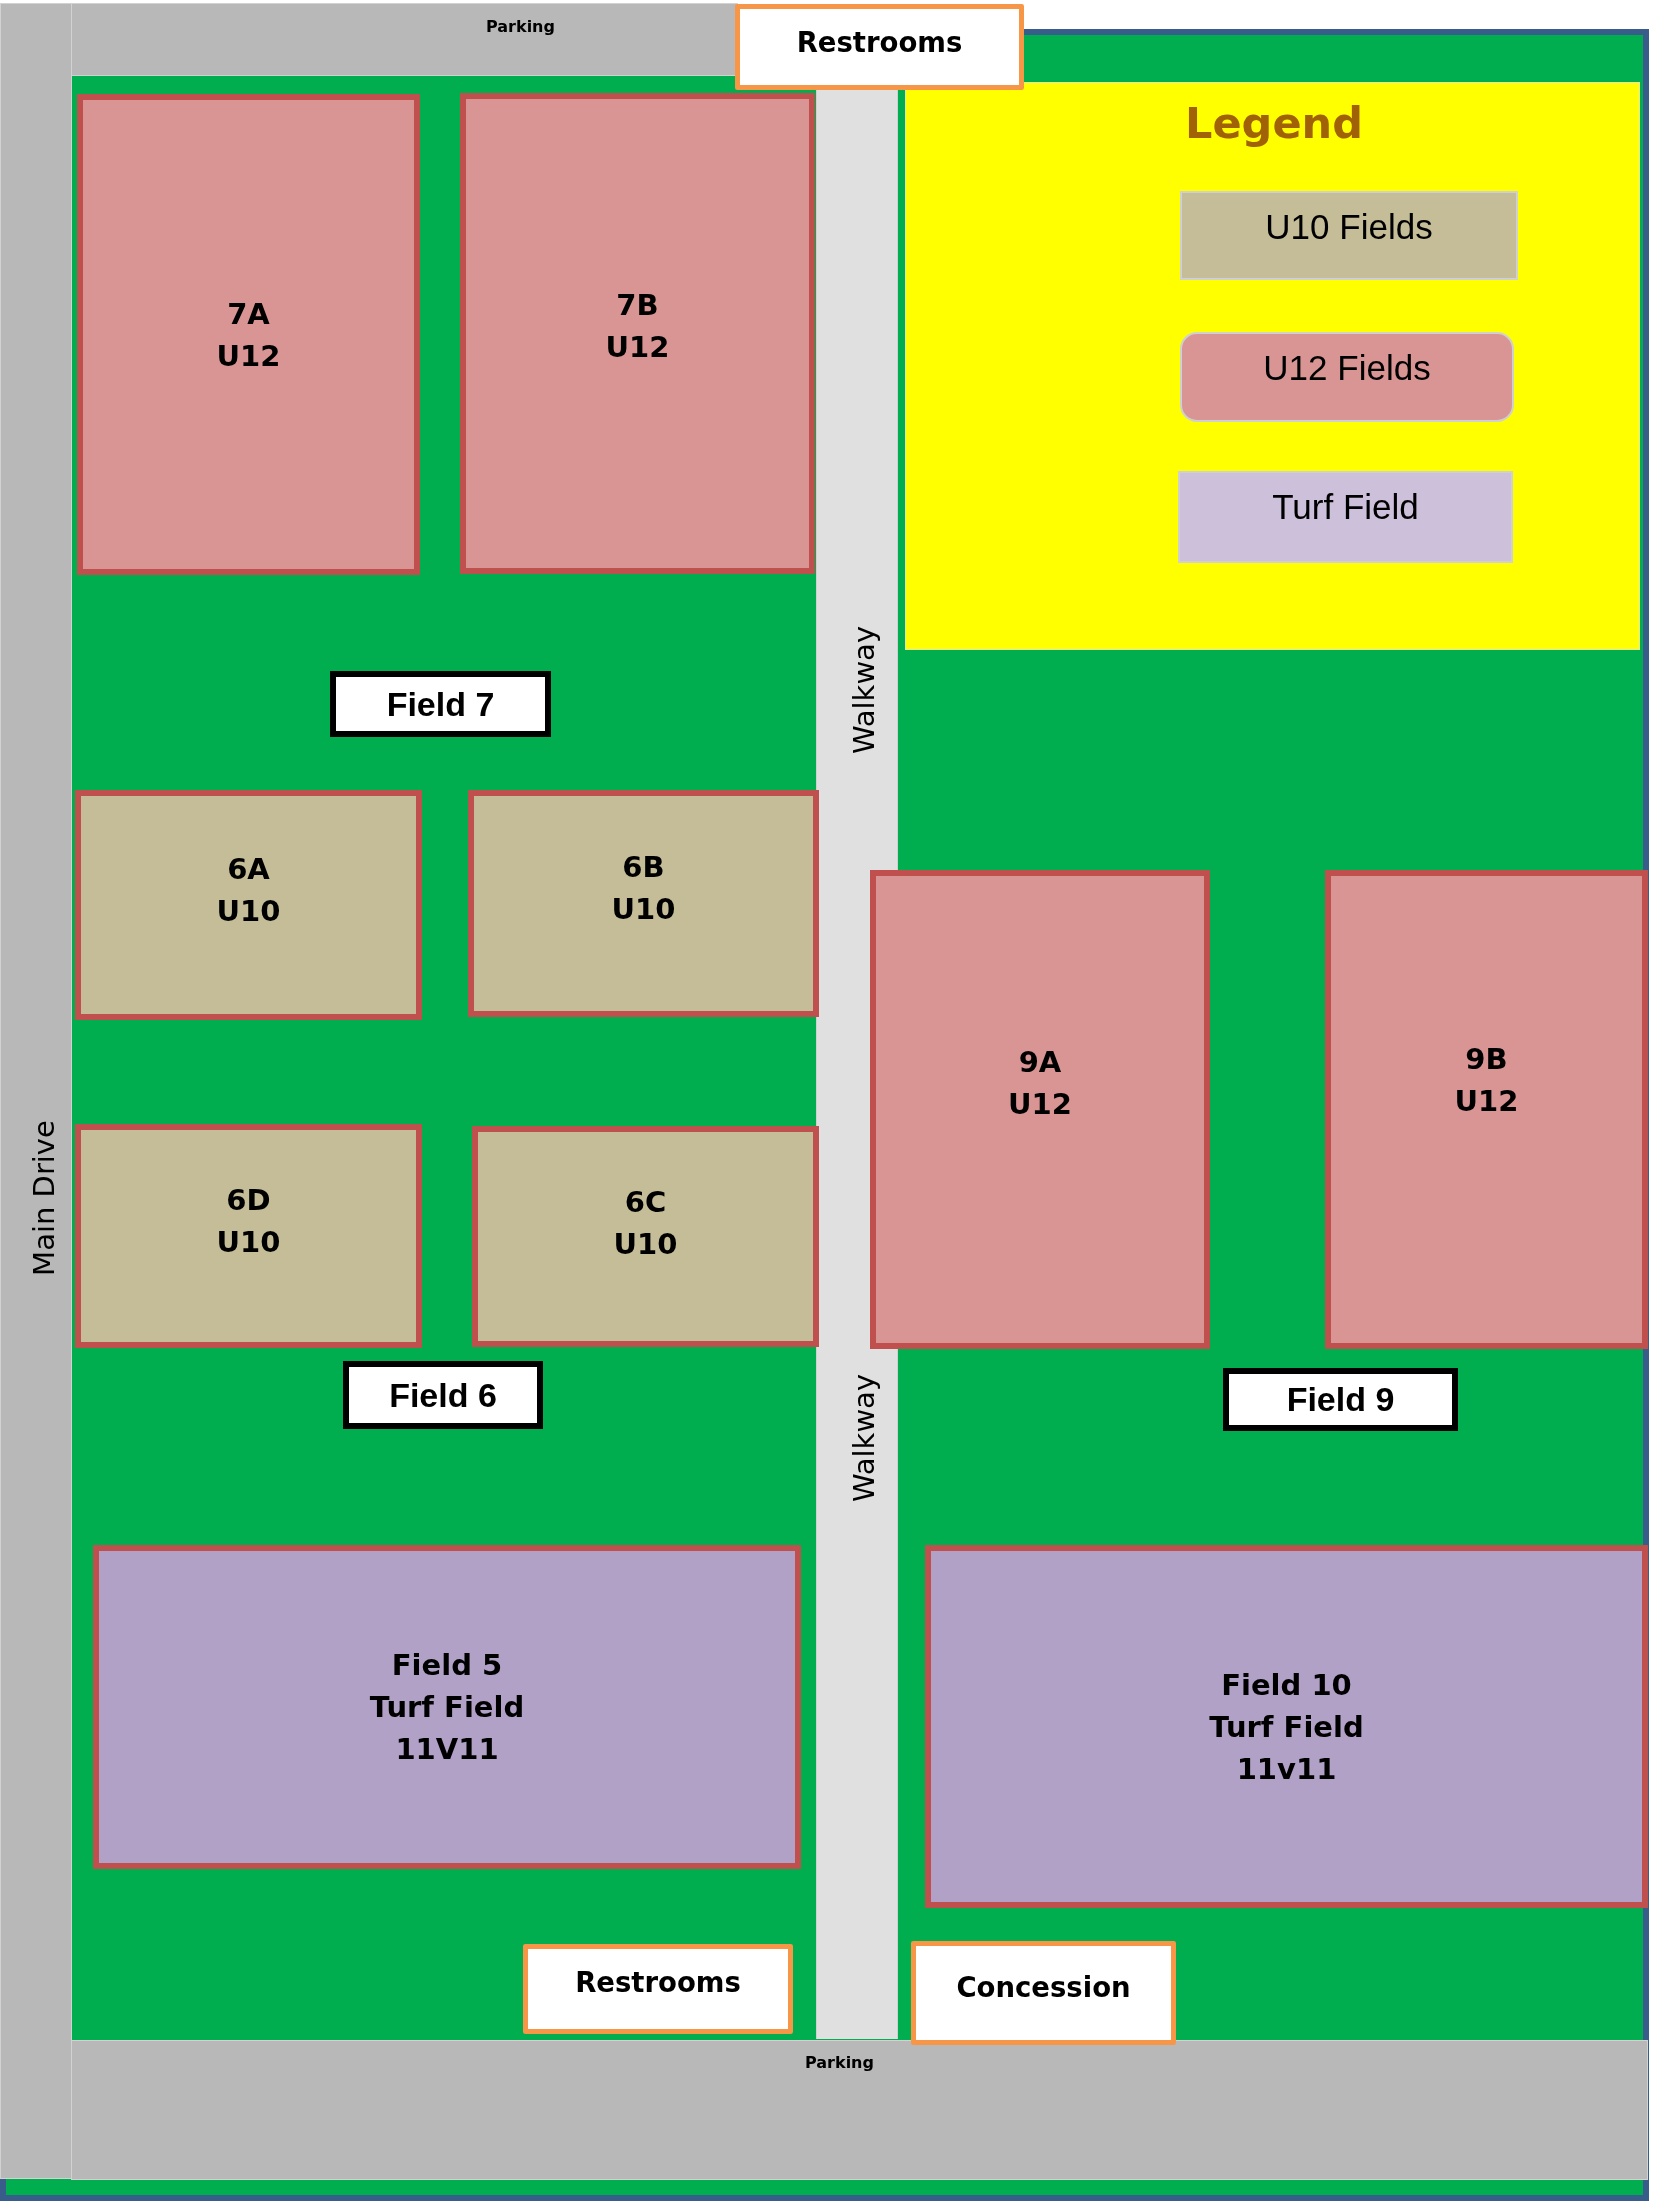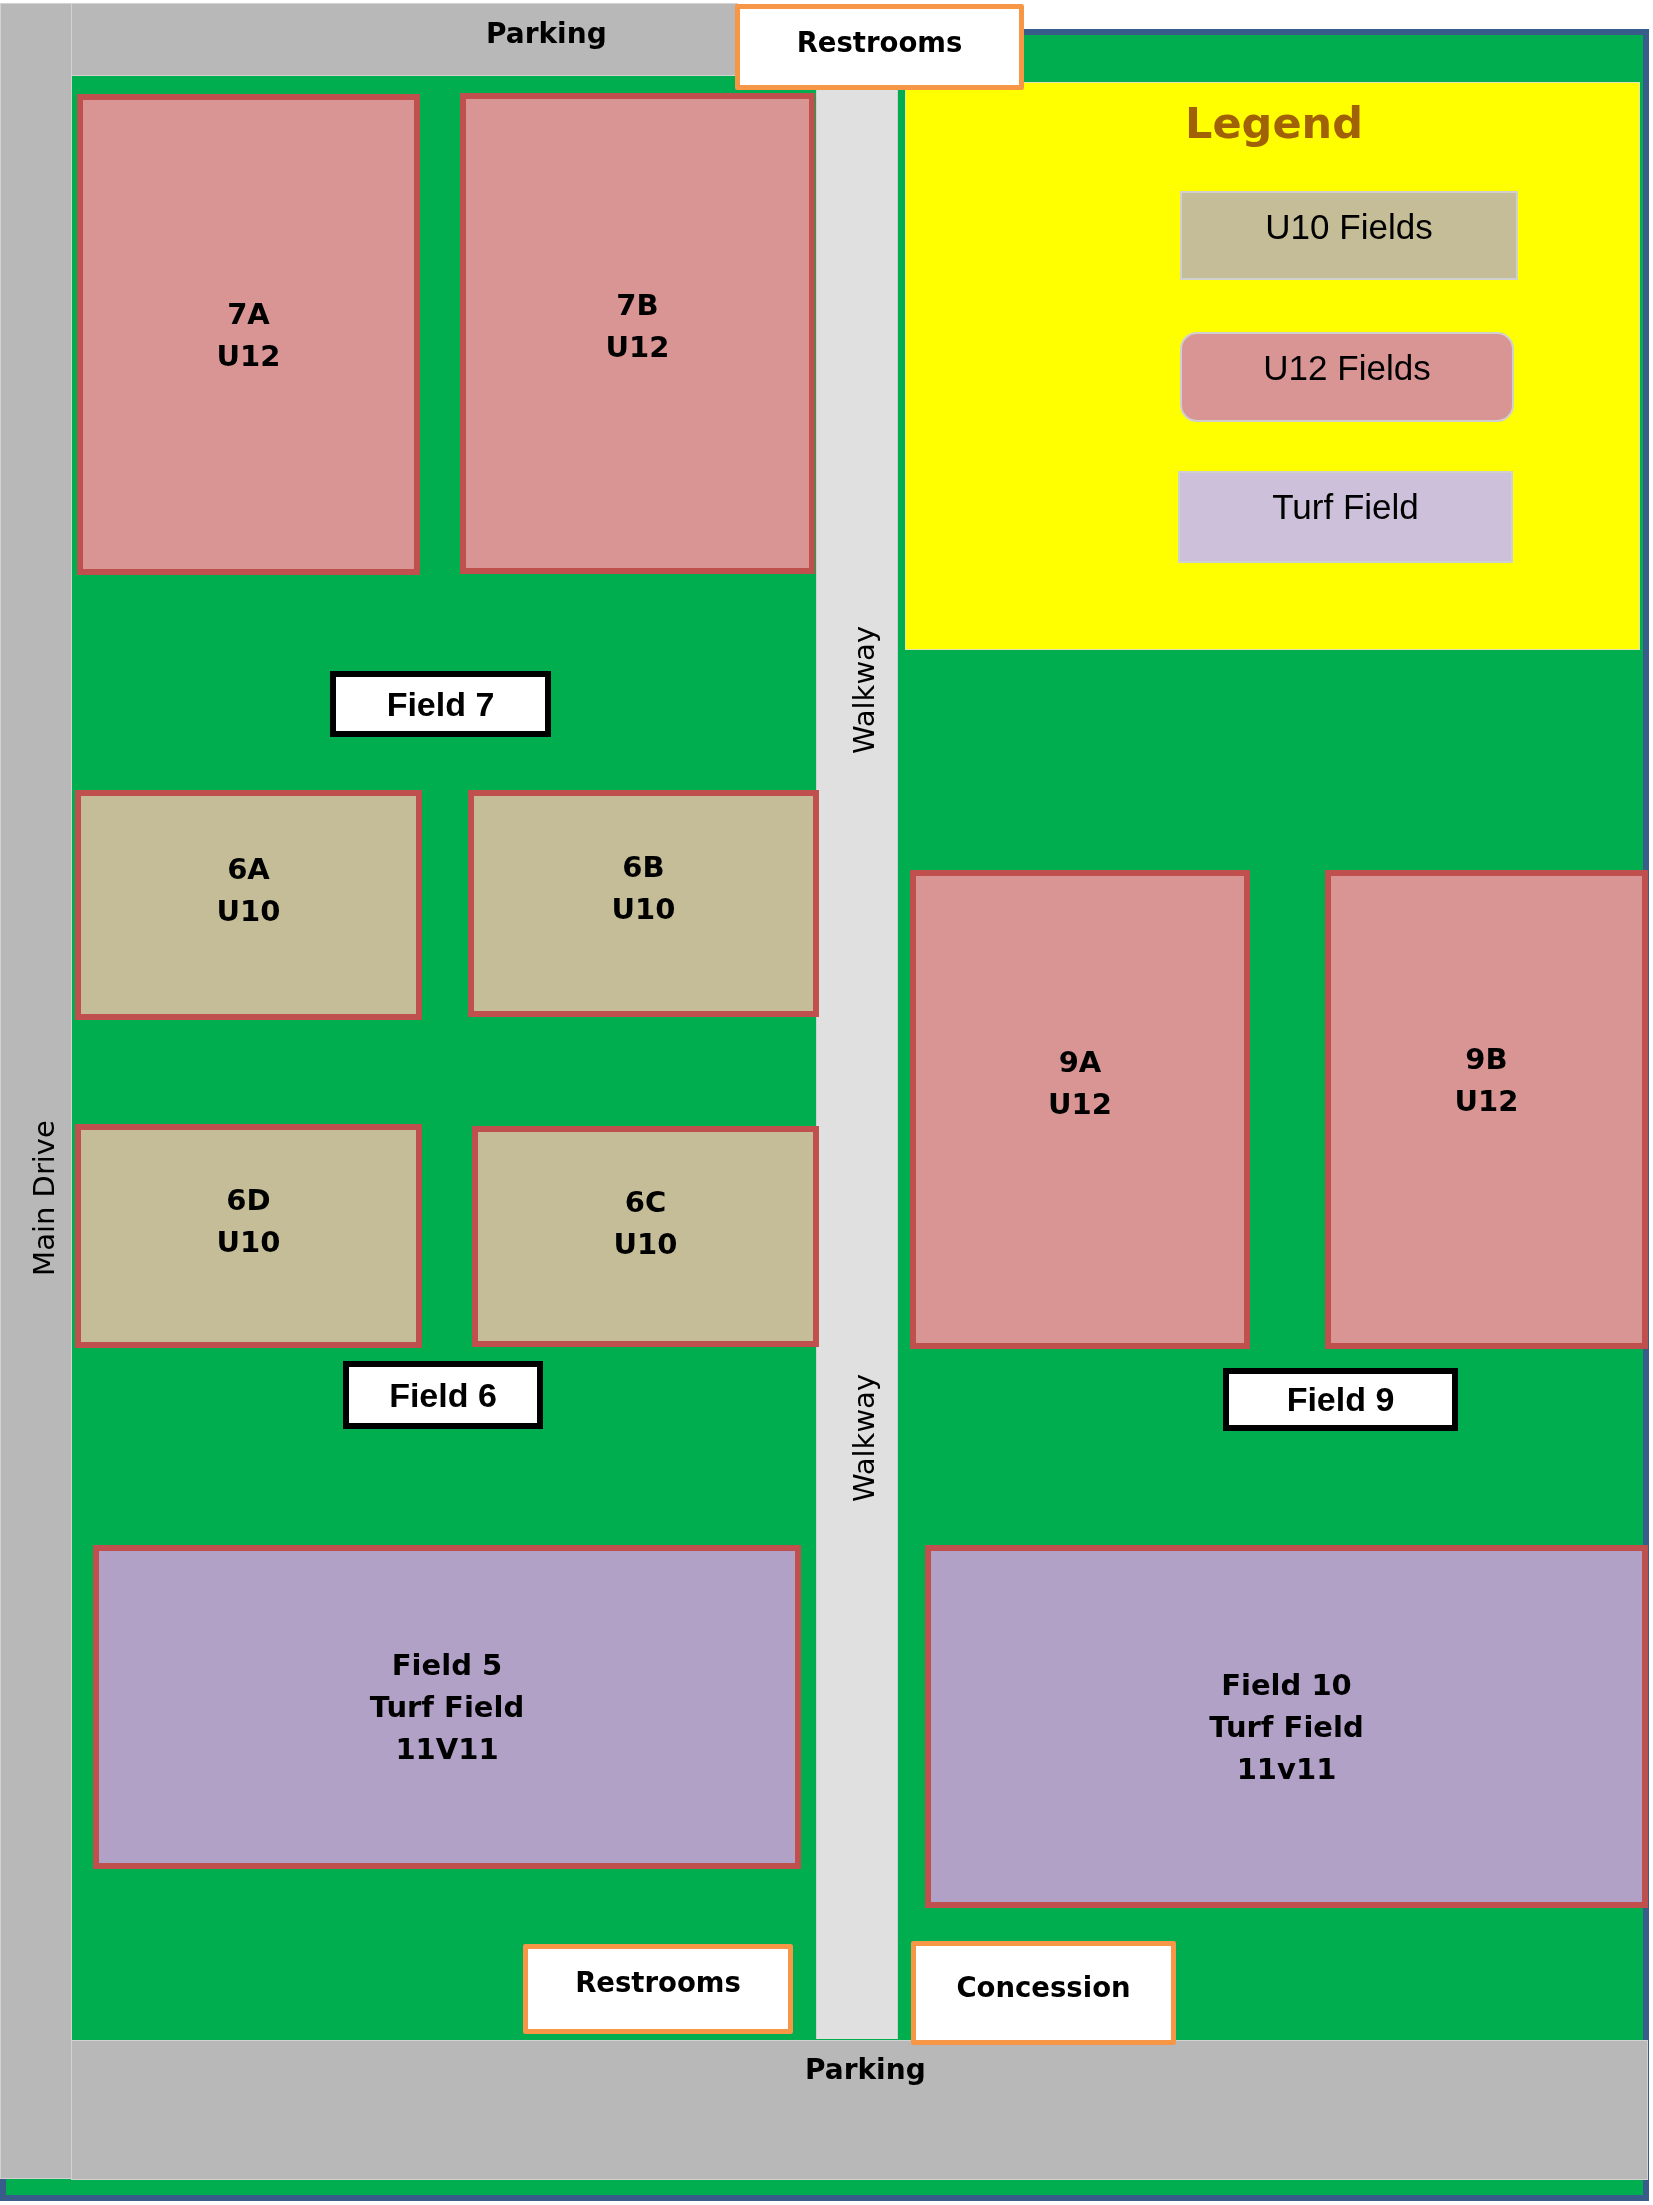--- a/index.html
+++ b/index.html
@@ -15,21 +15,21 @@
              font-size: 29px; line-height: 42px; }
     .u12 { background: #D99594; }
     .u10 { background: #C4BD97; }
     .turf { background: #B2A1C7; }
     .label-box { background: #fff; border: 6.1px solid #000; display: flex; align-items: center;
                  justify-content: center; font-family: "Liberation Sans", sans-serif;
                  font-weight: bold; font-size: 34px; color: #000; }
     .facility { background: #fff; border: 5.3px solid #F79646; display: flex; justify-content: center;
                 align-items: flex-start; padding-top: 12.2px; font-family: "DejaVu Sans", sans-serif;
                 font-weight: bold; font-size: 27.5px; color: #000; border-radius: 2.3px; }
-    .road-text { font-family: "DejaVu Sans", sans-serif; font-weight: bold; font-size: 28px; color: #000; }
+    .road-text { font-family: "DejaVu Sans", sans-serif; font-weight: bold; font-size: 16px; color: #000; }
     .vert-text { position: absolute; transform: translate(-50%, -50%) rotate(-90deg);
                  white-space: nowrap; font-family: "DejaVu Sans", sans-serif; font-size: 29px; color: #000; }
     .legend { background: #FFFF00; border: 1.5px solid #E6E6AA; }
     .legend-title { font-family: "DejaVu Sans", sans-serif; font-weight: bold; font-size: 43px; color: #a16207;
                     text-align: center; }
     .legend-item { border: 2.3px solid #D0D0D0; display: flex; justify-content: center; align-items: flex-start;
                    padding-top: 13.7px; font-family: "Liberation Sans", sans-serif; font-size: 35px; color: #000; }
     .legend-u10 { background: #C4BD97; }
     .legend-u12 { background: #D99594; }
     .legend-turf { background: #CCC0DA; }
@@ -82,21 +82,21 @@
   <span>6D</span>
   <span>U10</span>
 </div>
 <div class="abs field u10" style="left:472px; top:1126px; width:347px; height:221px; padding-bottom:27.5px;">
   <span>6C</span>
   <span>U10</span>
 </div>
 
 <div class="abs label-box" style="left:343px; top:1361px; width:200px; height:68px;">Field 6</div>
 
-<div class="abs field u12" style="left:910px; top:870px; width:340px; height:479px; padding-bottom:53px;">
+<div class="abs field u12" style="left:870px; top:870px; width:340px; height:479px; padding-bottom:53px;">
   <span>9A</span>
   <span>U12</span>
 </div>
 <div class="abs field u12" style="left:1325px; top:870px; width:323px; height:479px; padding-bottom:60px;">
   <span>9B</span>
   <span>U12</span>
 </div>
 
 <div class="abs label-box" style="left:1223px; top:1368px; width:235px; height:63px;">Field 9</div>
 

